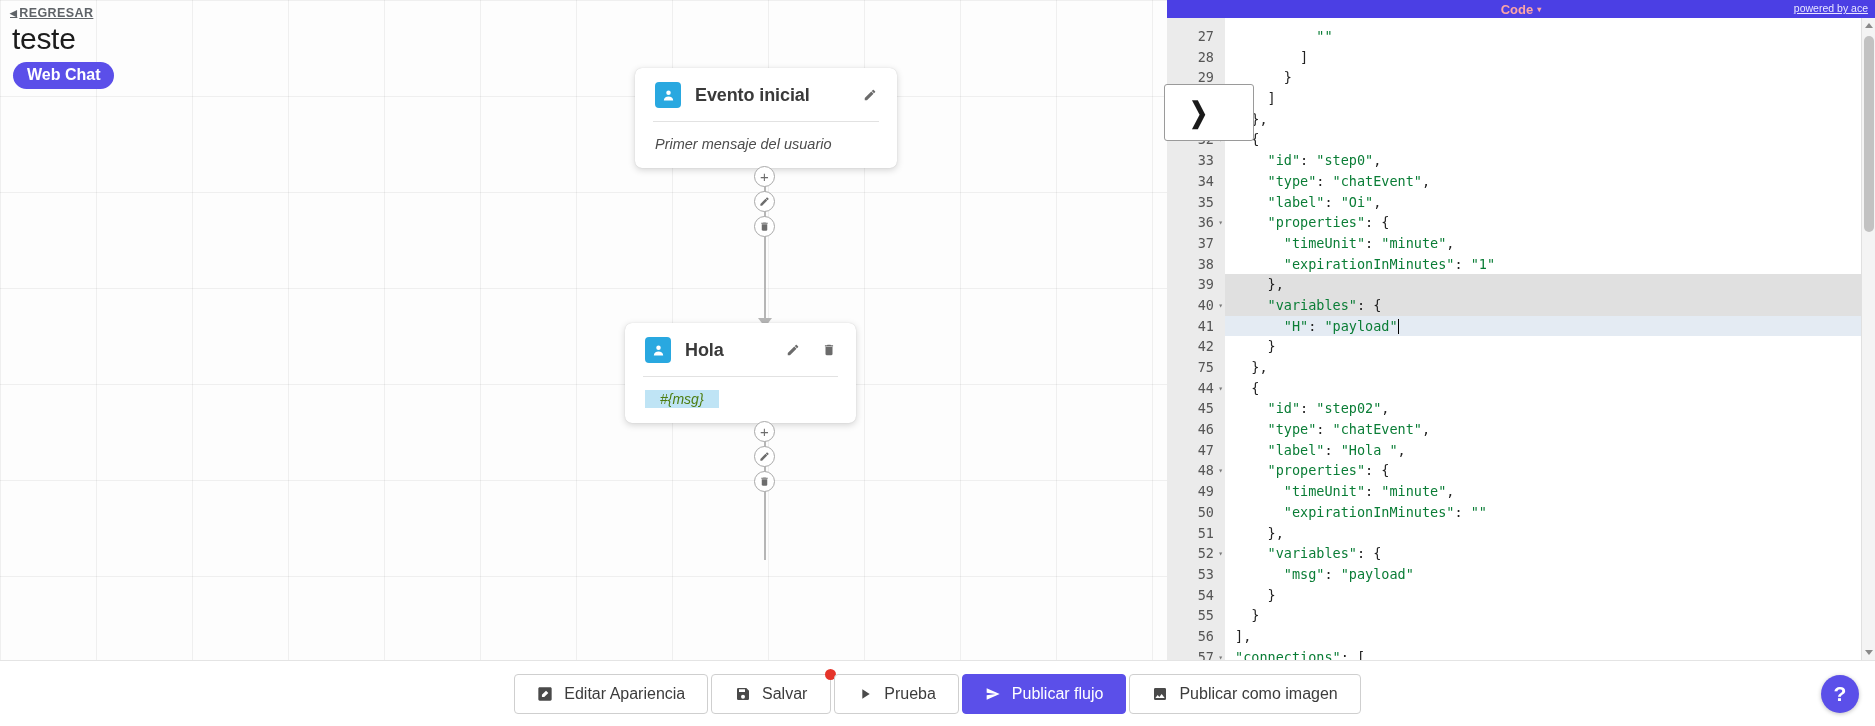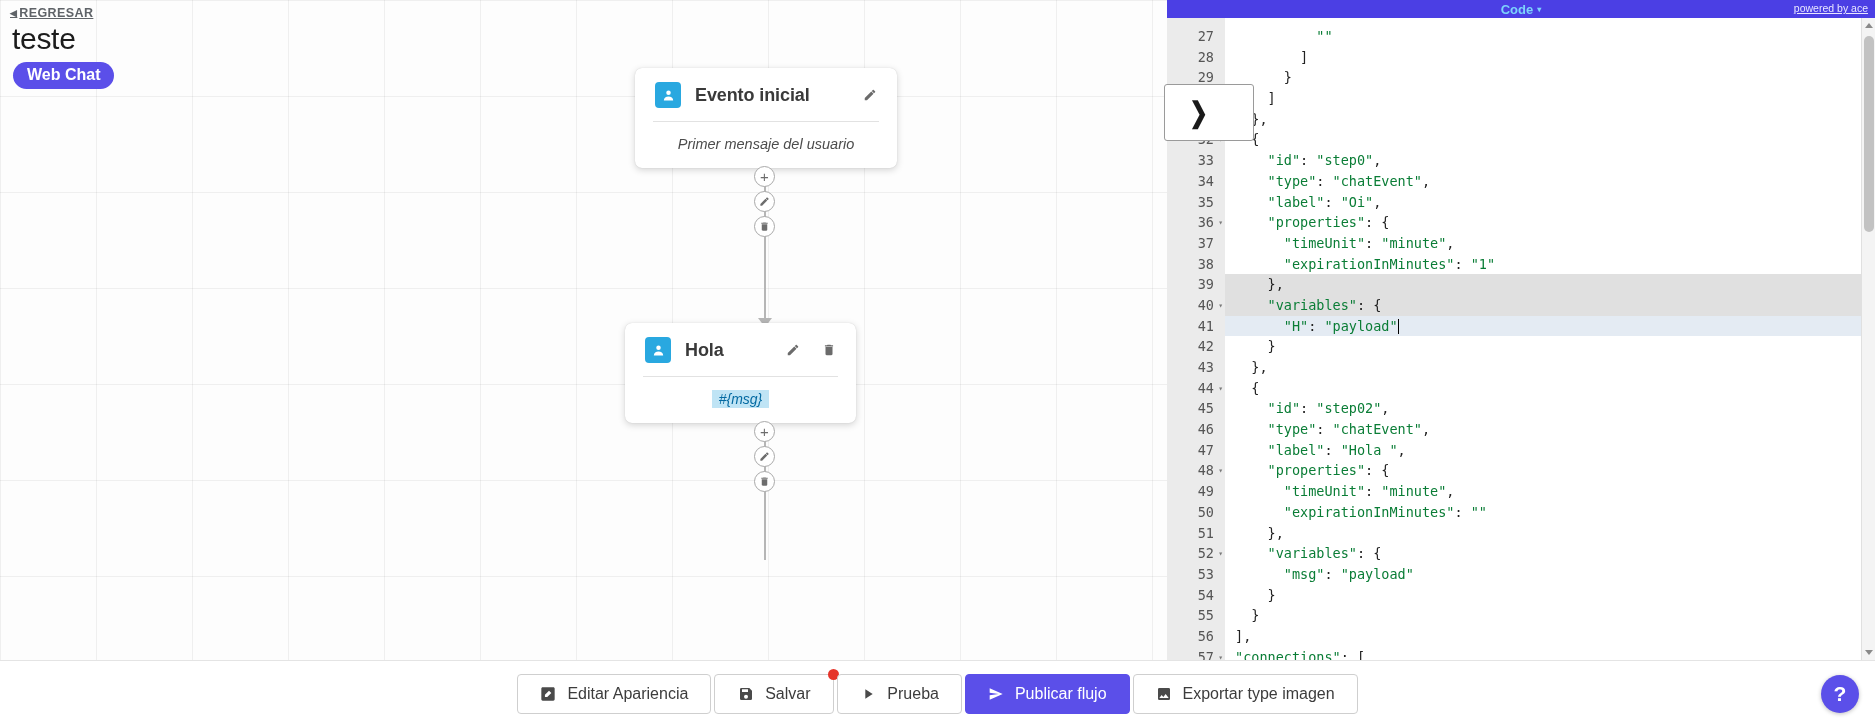--- a/index.html
+++ b/index.html
@@ -73,30 +73,30 @@
   }
   .node-act {
     width: 18px; height: 18px; flex: 0 0 auto;
     display: flex; align-items: center; justify-content: center;
     cursor: pointer;
   }
   .node-act svg { width: 14px; height: 14px; fill: #6b6b6b; }
   .node-divider { height: 1px; background: #e2e2e2; margin: 0 18px; }
   .node-body {
     padding: 14px 20px 16px;
-    text-align: center;
+    text-align: left;
     font-size: 14.5px;
     font-style: italic;
     color: #4a4a4a;
   }
   .node-body.placeholder { color: #4c4c4c; }
   .var-chip {
-    background: #bfe4f5; color: #0369a1;
+    background: #bfe4f5; color: #4d7c0f;
     font-style: italic; font-size: 14px;
-    padding: 1px 7px;
+    padding: 1px 15px;
   }
 
   
   .conn-line {
     position: absolute;
     width: 2px; background: #b6b6b6;
     z-index: 1;
   }
   .arrow-head {
     position: absolute; z-index: 2;
@@ -129,21 +129,21 @@
     background: #fff;
     z-index: 30;
     display: flex; flex-direction: column;
   }
   #code-header {
     height: 18px; background: #4b3fe4;
     display: flex; align-items: center; justify-content: center;
     position: relative; flex: 0 0 auto;
   }
   #code-header-title {
-    color: #7dd3fc; font-size: 13px; font-weight: bold;
+    color: #fca5a5; font-size: 13px; font-weight: bold;
     display: flex; align-items: center; gap: 4px;
   }
   #code-header-title .caret { font-size: 8px; }
   #powered-by {
     position: absolute; right: 7px; top: 2px;
     color: #e8e6ff; font-size: 10.5px; text-decoration: underline;
     cursor: pointer;
   }
   #code-area {
     flex: 1 1 auto; position: relative; overflow: hidden;
@@ -367,21 +367,21 @@
         <div class="gline">33</div>
         <div class="gline">34</div>
         <div class="gline">35</div>
         <div class="gline">36<span class="fold">▾</span></div>
         <div class="gline">37</div>
         <div class="gline">38</div>
         <div class="gline">39</div>
         <div class="gline">40<span class="fold">▾</span></div>
         <div class="gline">41</div>
         <div class="gline">42</div>
-        <div class="gline">43</div>
+        <div class="gline">75</div>
         <div class="gline">44<span class="fold">▾</span></div>
         <div class="gline">45</div>
         <div class="gline">46</div>
         <div class="gline">47</div>
         <div class="gline">48<span class="fold">▾</span></div>
         <div class="gline">49</div>
         <div class="gline">50</div>
         <div class="gline">51</div>
         <div class="gline">52<span class="fold">▾</span></div>
         <div class="gline">53</div>
@@ -426,19 +426,19 @@
     <button class="tb-btn primary">
       <svg viewBox="0 0 24 24">
         <path d="M2.5 20.5 22 12 2.5 3.5v6.8L16 12 2.5 13.7z"></path>
       </svg>
       <span>Publicar flujo</span>
     </button>
     <button class="tb-btn">
       <svg viewBox="0 0 24 24">
         <path d="M21 19V5a2 2 0 0 0-2-2H5a2 2 0 0 0-2 2v14a2 2 0 0 0 2 2h14a2 2 0 0 0 2-2zM8.5 13.5l2.5 3 3.5-4.5 4.5 6H5l3.5-4.5z"></path>
       </svg>
-      <span>Exportar type imagen</span>
+      <span>Publicar como imagen</span>
     </button>
   </div>
 
 <div id="help-fab">
   <span>?</span>
 </div>
 
 </body></html>

